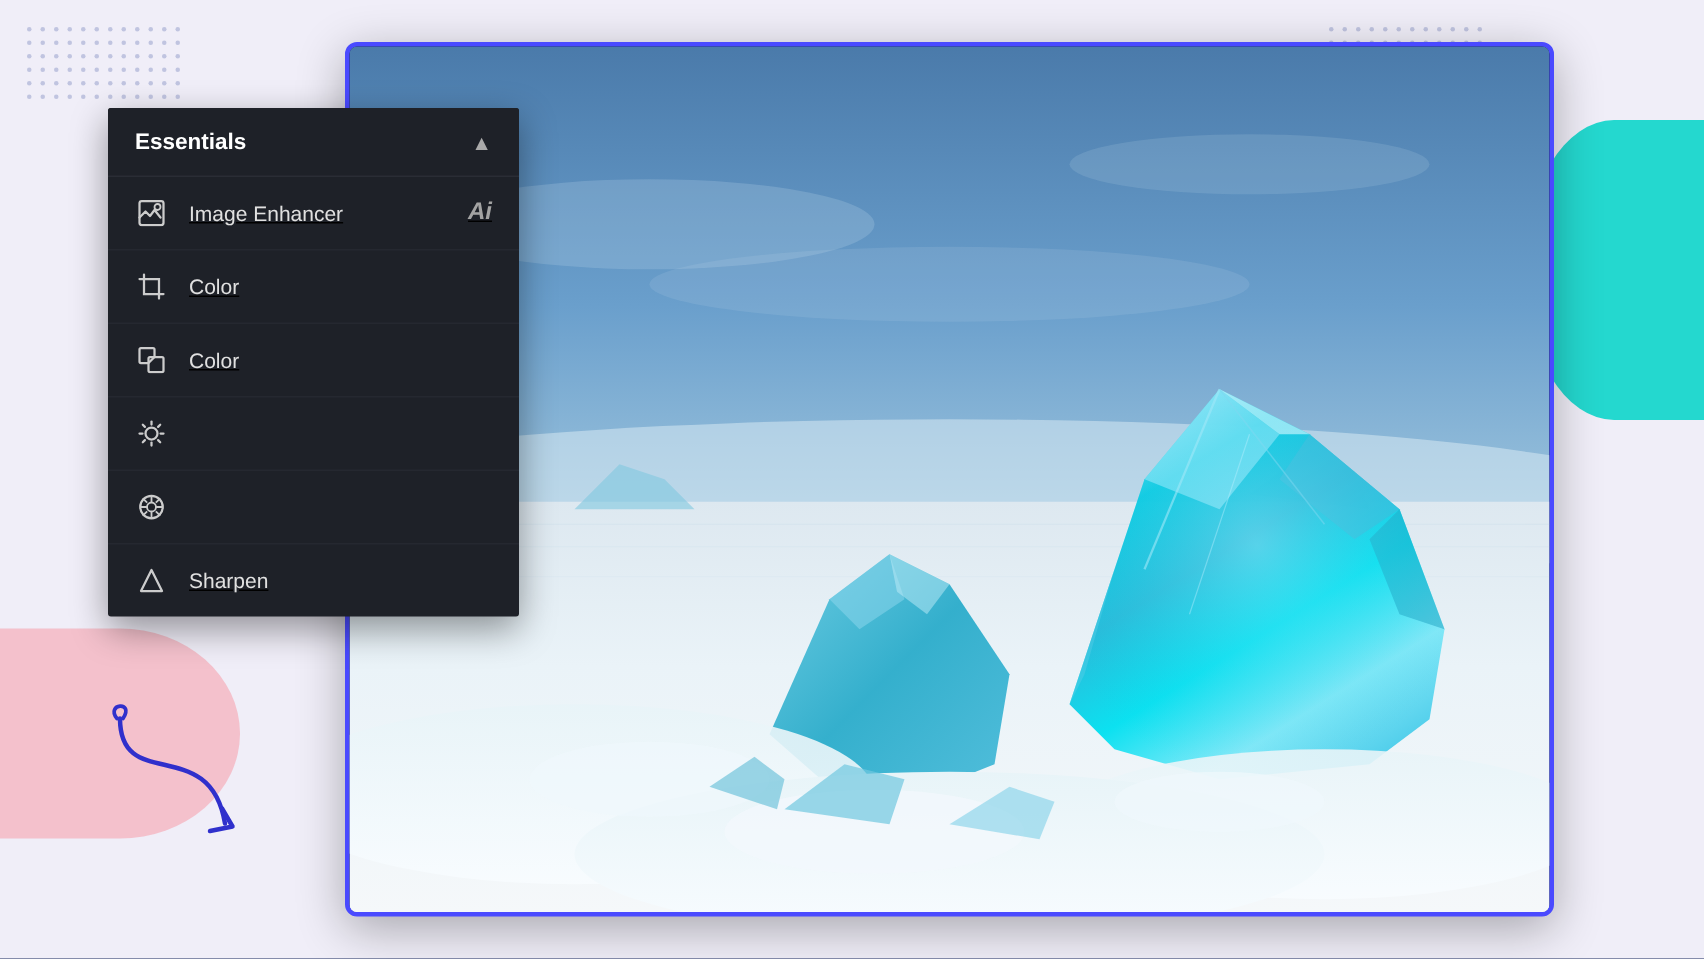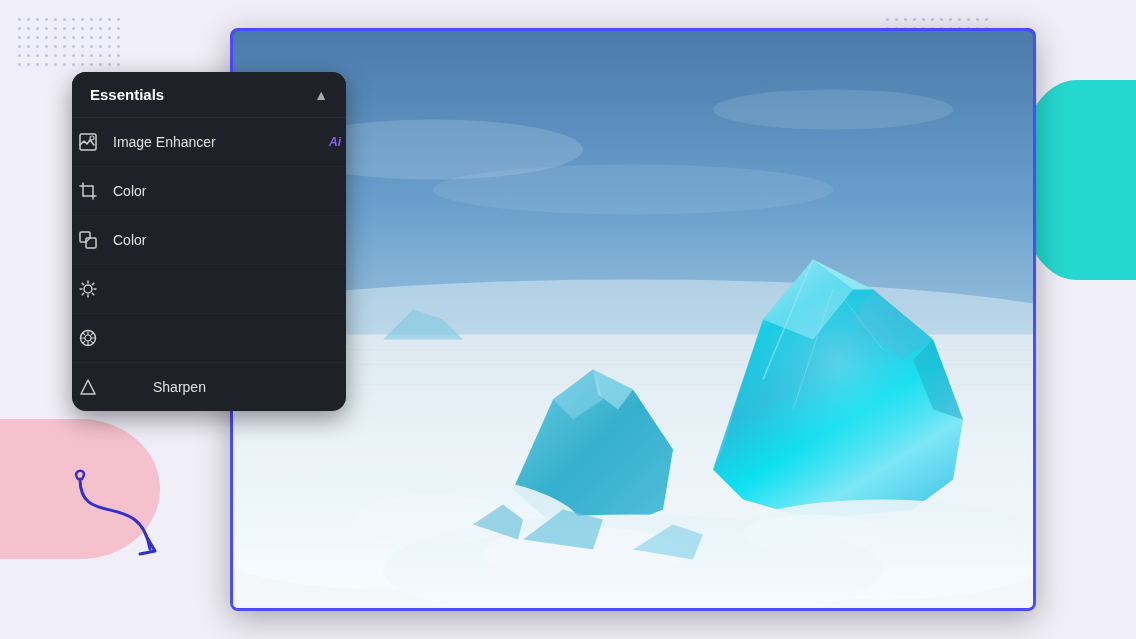--- a/index.html
+++ b/index.html
@@ -108,21 +108,21 @@
       height: 100%;
     }
 
     
     .sidebar {
       position: absolute;
       top: 72px;
       left: 72px;
       width: 274px;
       background: #1e2128;
-      border-radius: 14px;
+      border-radius: 2px;
       overflow: hidden;
       box-shadow: 0 8px 24px rgba(0,0,0,0.4);
       z-index: 10;
     }
 
     .sidebar-header {
       display: flex;
       align-items: center;
       justify-content: space-between;
       padding: 14px 18px;
@@ -137,29 +137,29 @@
     }
 
     .chevron-icon {
       color: #aaaaaa;
       font-size: 14px;
     }
 
     .menu-item {
       display: flex;
       align-items: center;
-      padding: 13px 5px;
+      padding: 13px 18px;
       cursor: pointer;
       transition: background 0.15s;
       border-bottom: 1px solid #252830;
+      text-decoration: underline;
     }
 
     .menu-item:last-child {
       border-bottom: none;
-      gap: 40px;
     }
 
     .menu-icon {
       width: 22px;
       height: 22px;
       display: flex;
       align-items: center;
       justify-content: center;
       margin-right: 14px;
       color: #cccccc;
@@ -168,22 +168,22 @@
     }
 
     .menu-label {
       color: #e0e0e0;
       font-size: 14px;
       font-weight: 400;
       flex: 1;
     }
 
     .ai-badge {
-      color: #8b5cf6;
-      font-size: 12px;
+      color: #a3a3a3;
+      font-size: 16px;
       font-weight: 700;
       font-style: italic;
     }
   </style>
 </head>
 <body>
 
 <div class="dots-topleft">
   <div class="dot-grid">
     <div class="dot-grid-row">

